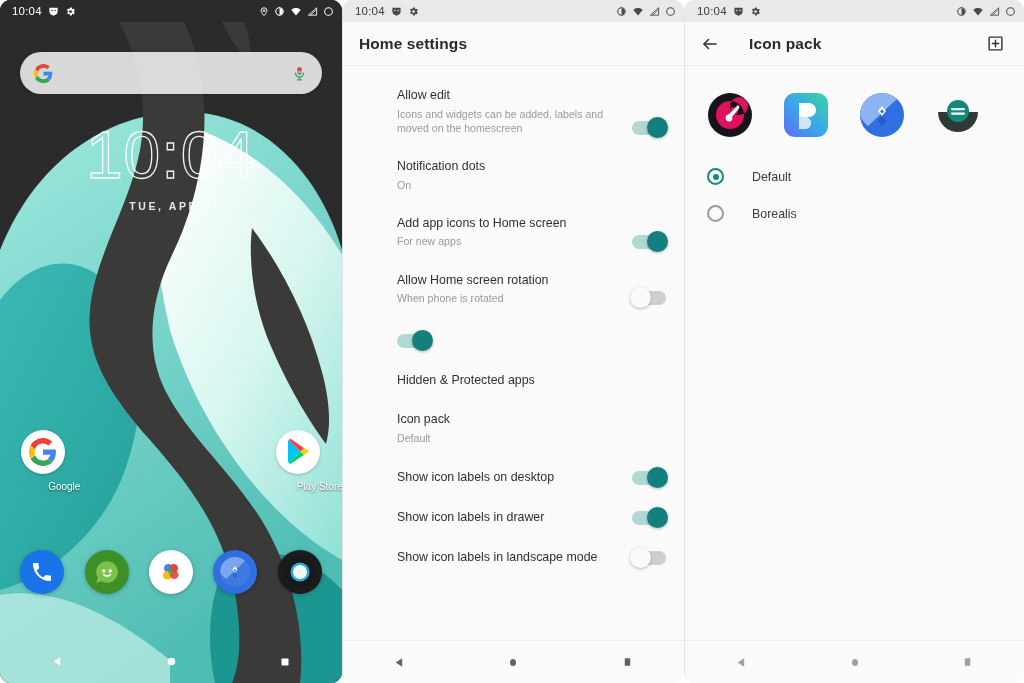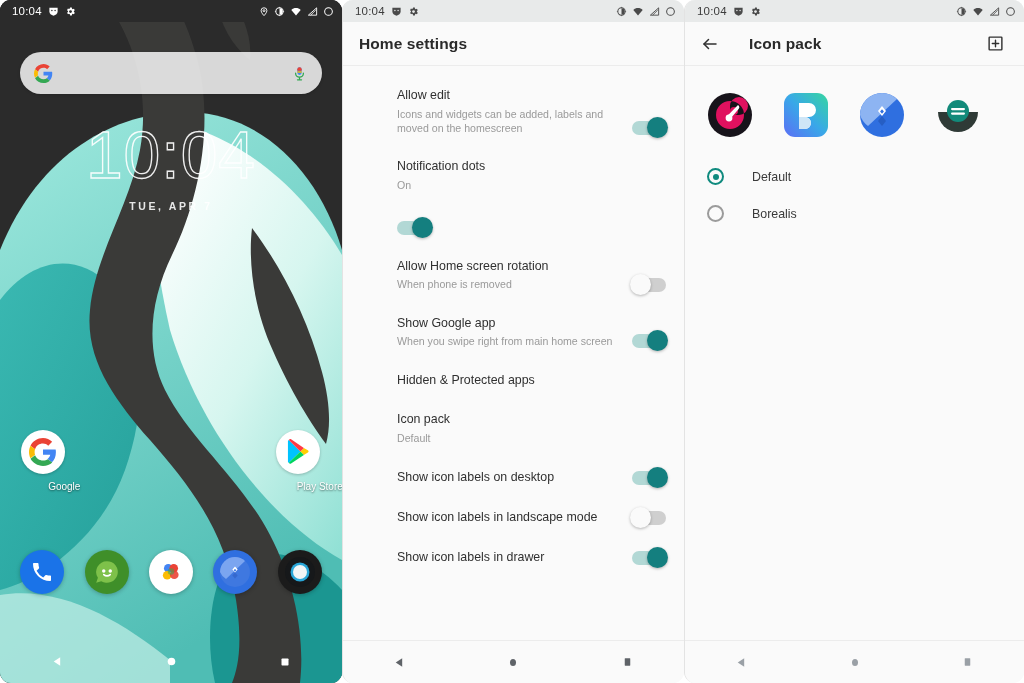--- a/index.html
+++ b/index.html
@@ -366,40 +366,40 @@
       </div>
 
       <div class="srow">
         <div class="srow-txt">
           <div class="srow-title">Notification dots</div>
           <div class="srow-sub">On</div>
         </div>
       </div>
 
       <div class="srow">
+        <div class="srow-txt">
+          <div class="srow-title">Add app icons to Home screen</div>
+          <div class="srow-sub">For new apps</div>
+        </div>
         <div class="toggle on">
             <span class="thumb"></span>
           </div>
       </div>
 
       <div class="srow">
         <div class="srow-txt">
           <div class="srow-title">Allow Home screen rotation</div>
-          <div class="srow-sub">When phone is removed</div>
+          <div class="srow-sub">When phone is rotated</div>
         </div>
         <div class="toggle off">
             <span class="thumb"></span>
           </div>
       </div>
 
       <div class="srow">
-        <div class="srow-txt">
-          <div class="srow-title">Show Google app</div>
-          <div class="srow-sub">When you swipe right from main home screen</div>
-        </div>
         <div class="toggle on">
             <span class="thumb"></span>
           </div>
       </div>
 
       <div class="srow">
         <div class="srow-txt">
           <div class="srow-title">Hidden &amp; Protected apps</div>
         </div>
       </div>
@@ -415,32 +415,32 @@
         <div class="srow-txt">
           <div class="srow-title">Show icon labels on desktop</div>
         </div>
         <div class="toggle on" style="margin-top:1px;">
             <span class="thumb"></span>
           </div>
       </div>
 
       <div class="srow">
         <div class="srow-txt">
+          <div class="srow-title">Show icon labels in drawer</div>
+        </div>
+        <div class="toggle on" style="margin-top:1px;">
+            <span class="thumb"></span>
+          </div>
+      </div>
+
+      <div class="srow">
+        <div class="srow-txt">
           <div class="srow-title">Show icon labels in landscape mode</div>
         </div>
         <div class="toggle off" style="margin-top:1px;">
-            <span class="thumb"></span>
-          </div>
-      </div>
-
-      <div class="srow">
-        <div class="srow-txt">
-          <div class="srow-title">Show icon labels in drawer</div>
-        </div>
-        <div class="toggle on" style="margin-top:1px;">
             <span class="thumb"></span>
           </div>
       </div>
     </div>
 
     <div class="navbar light-nav">
       <div class="nav-btn">
         <svg width="13" height="13" viewBox="0 0 24 24" fill="#5f6368">
           <path d="M17 4L5 12l12 8z"></path>
         </svg>

